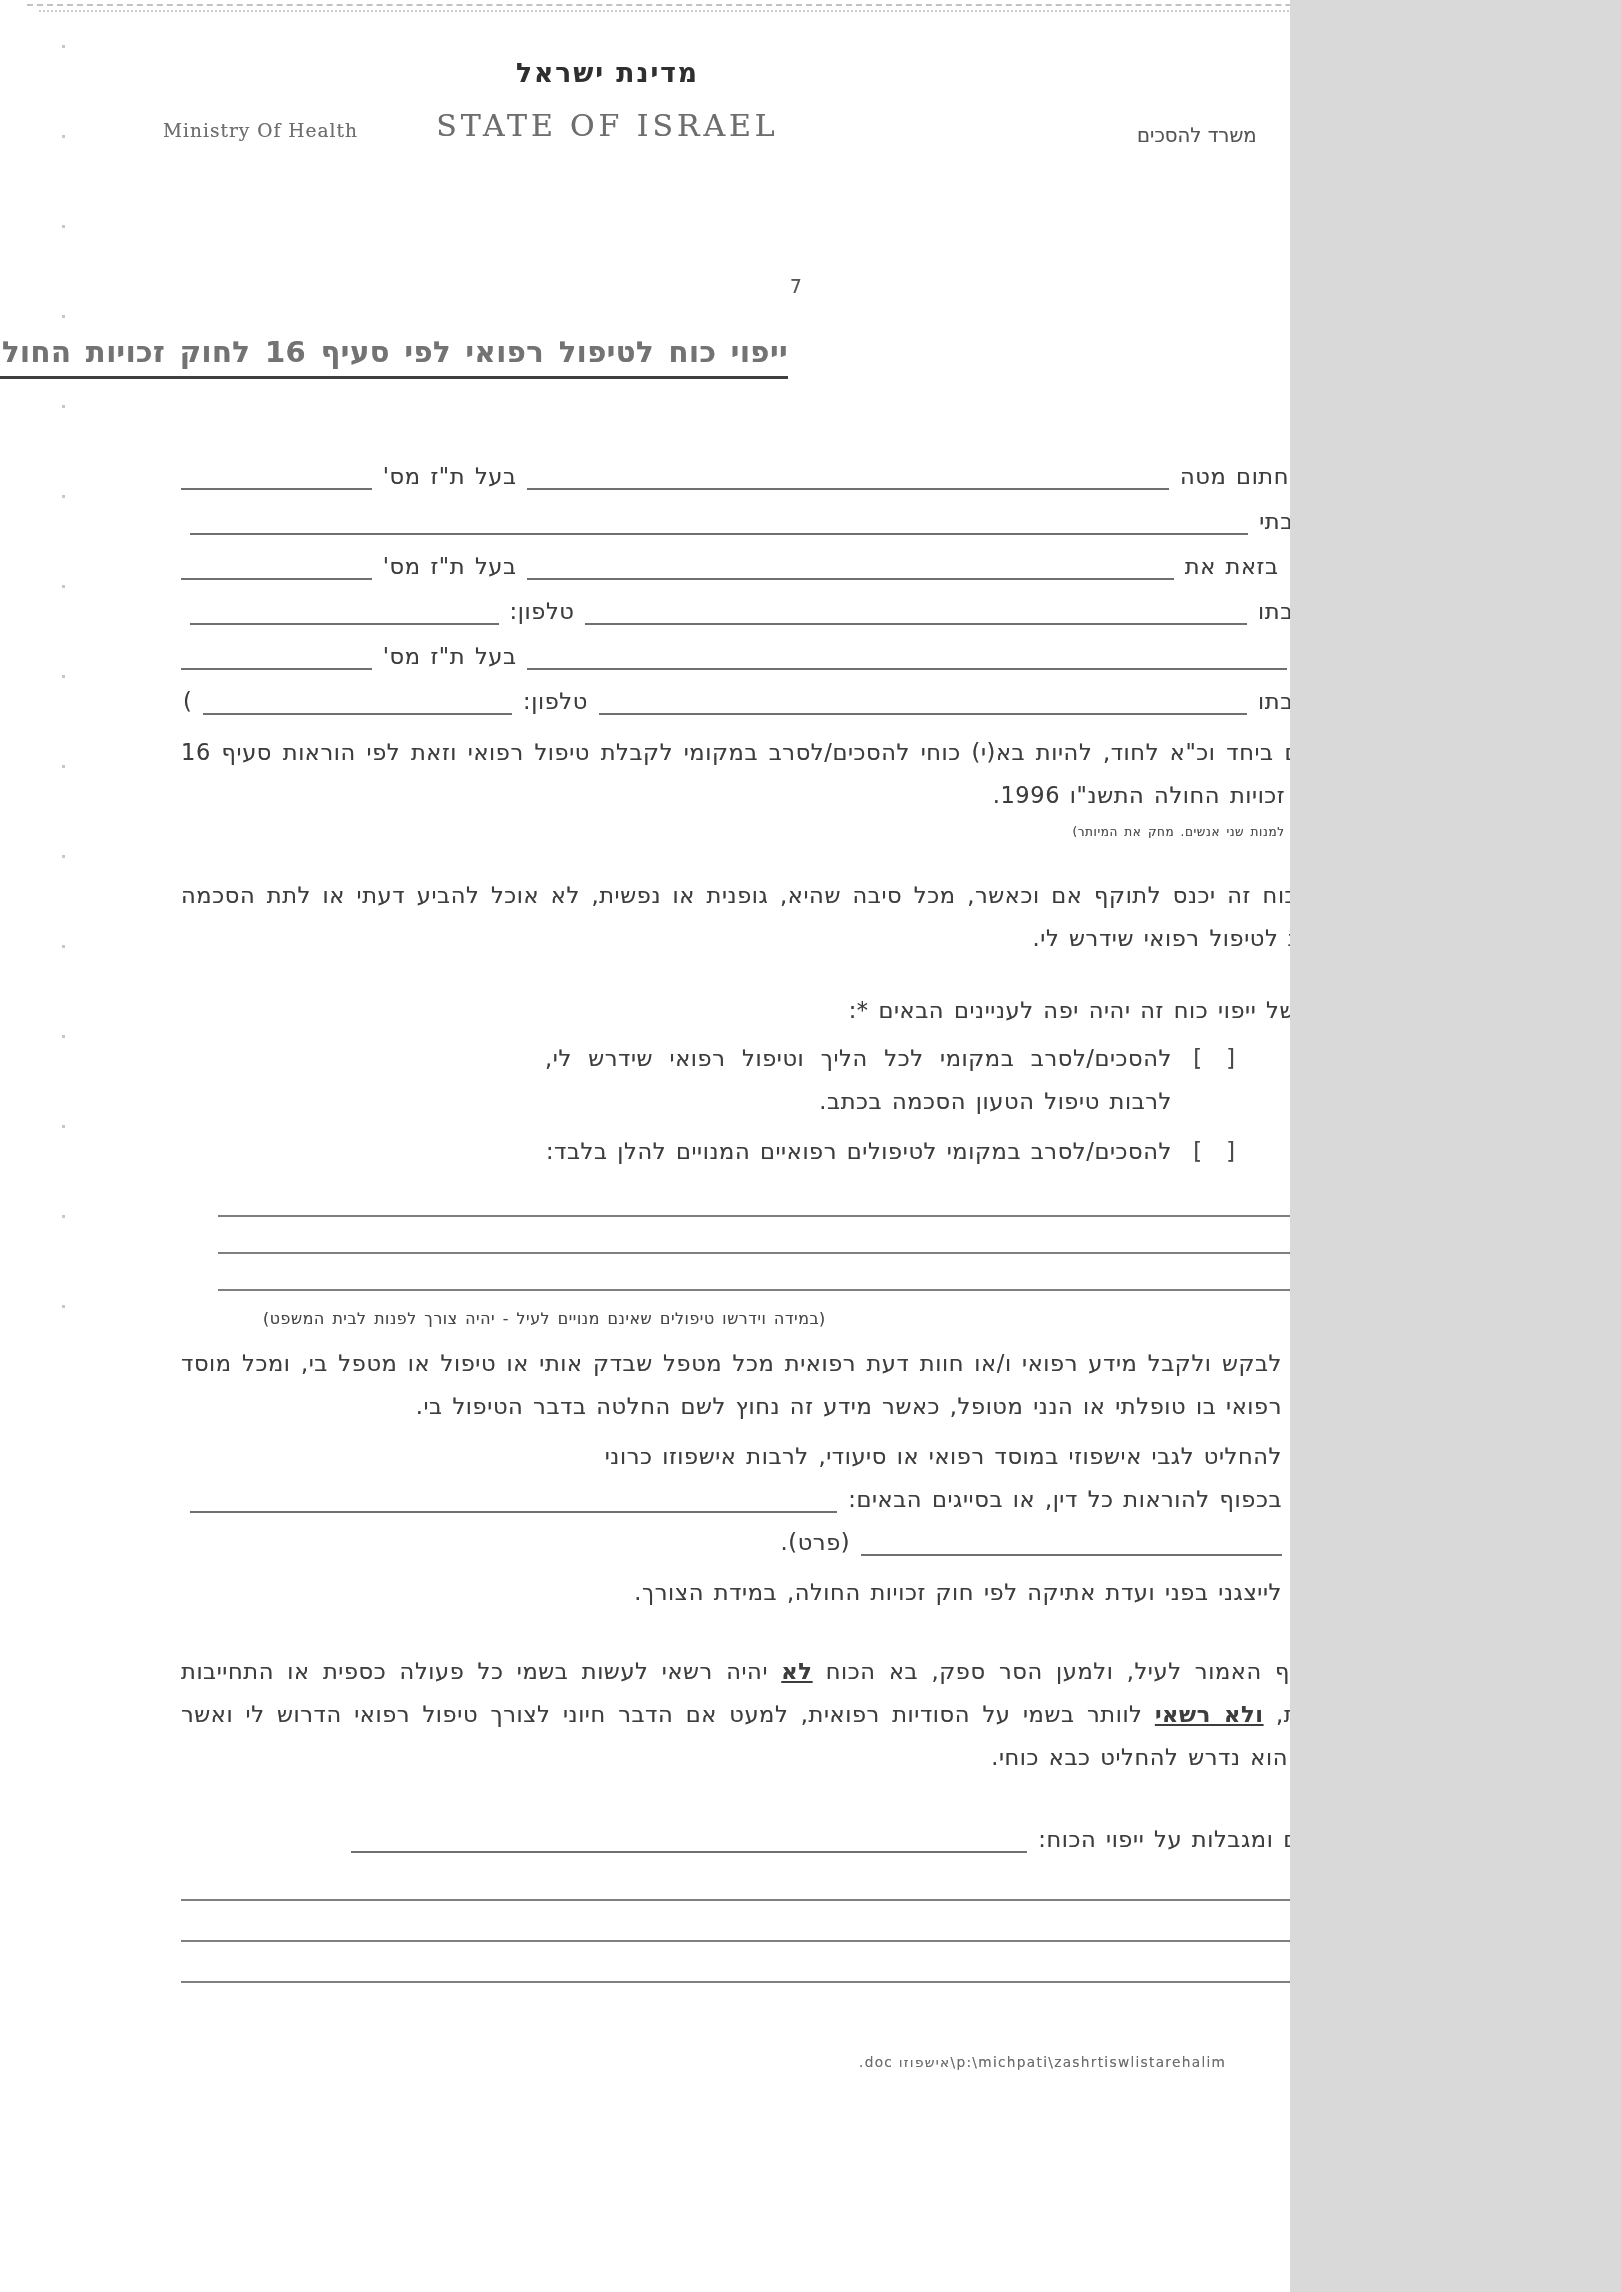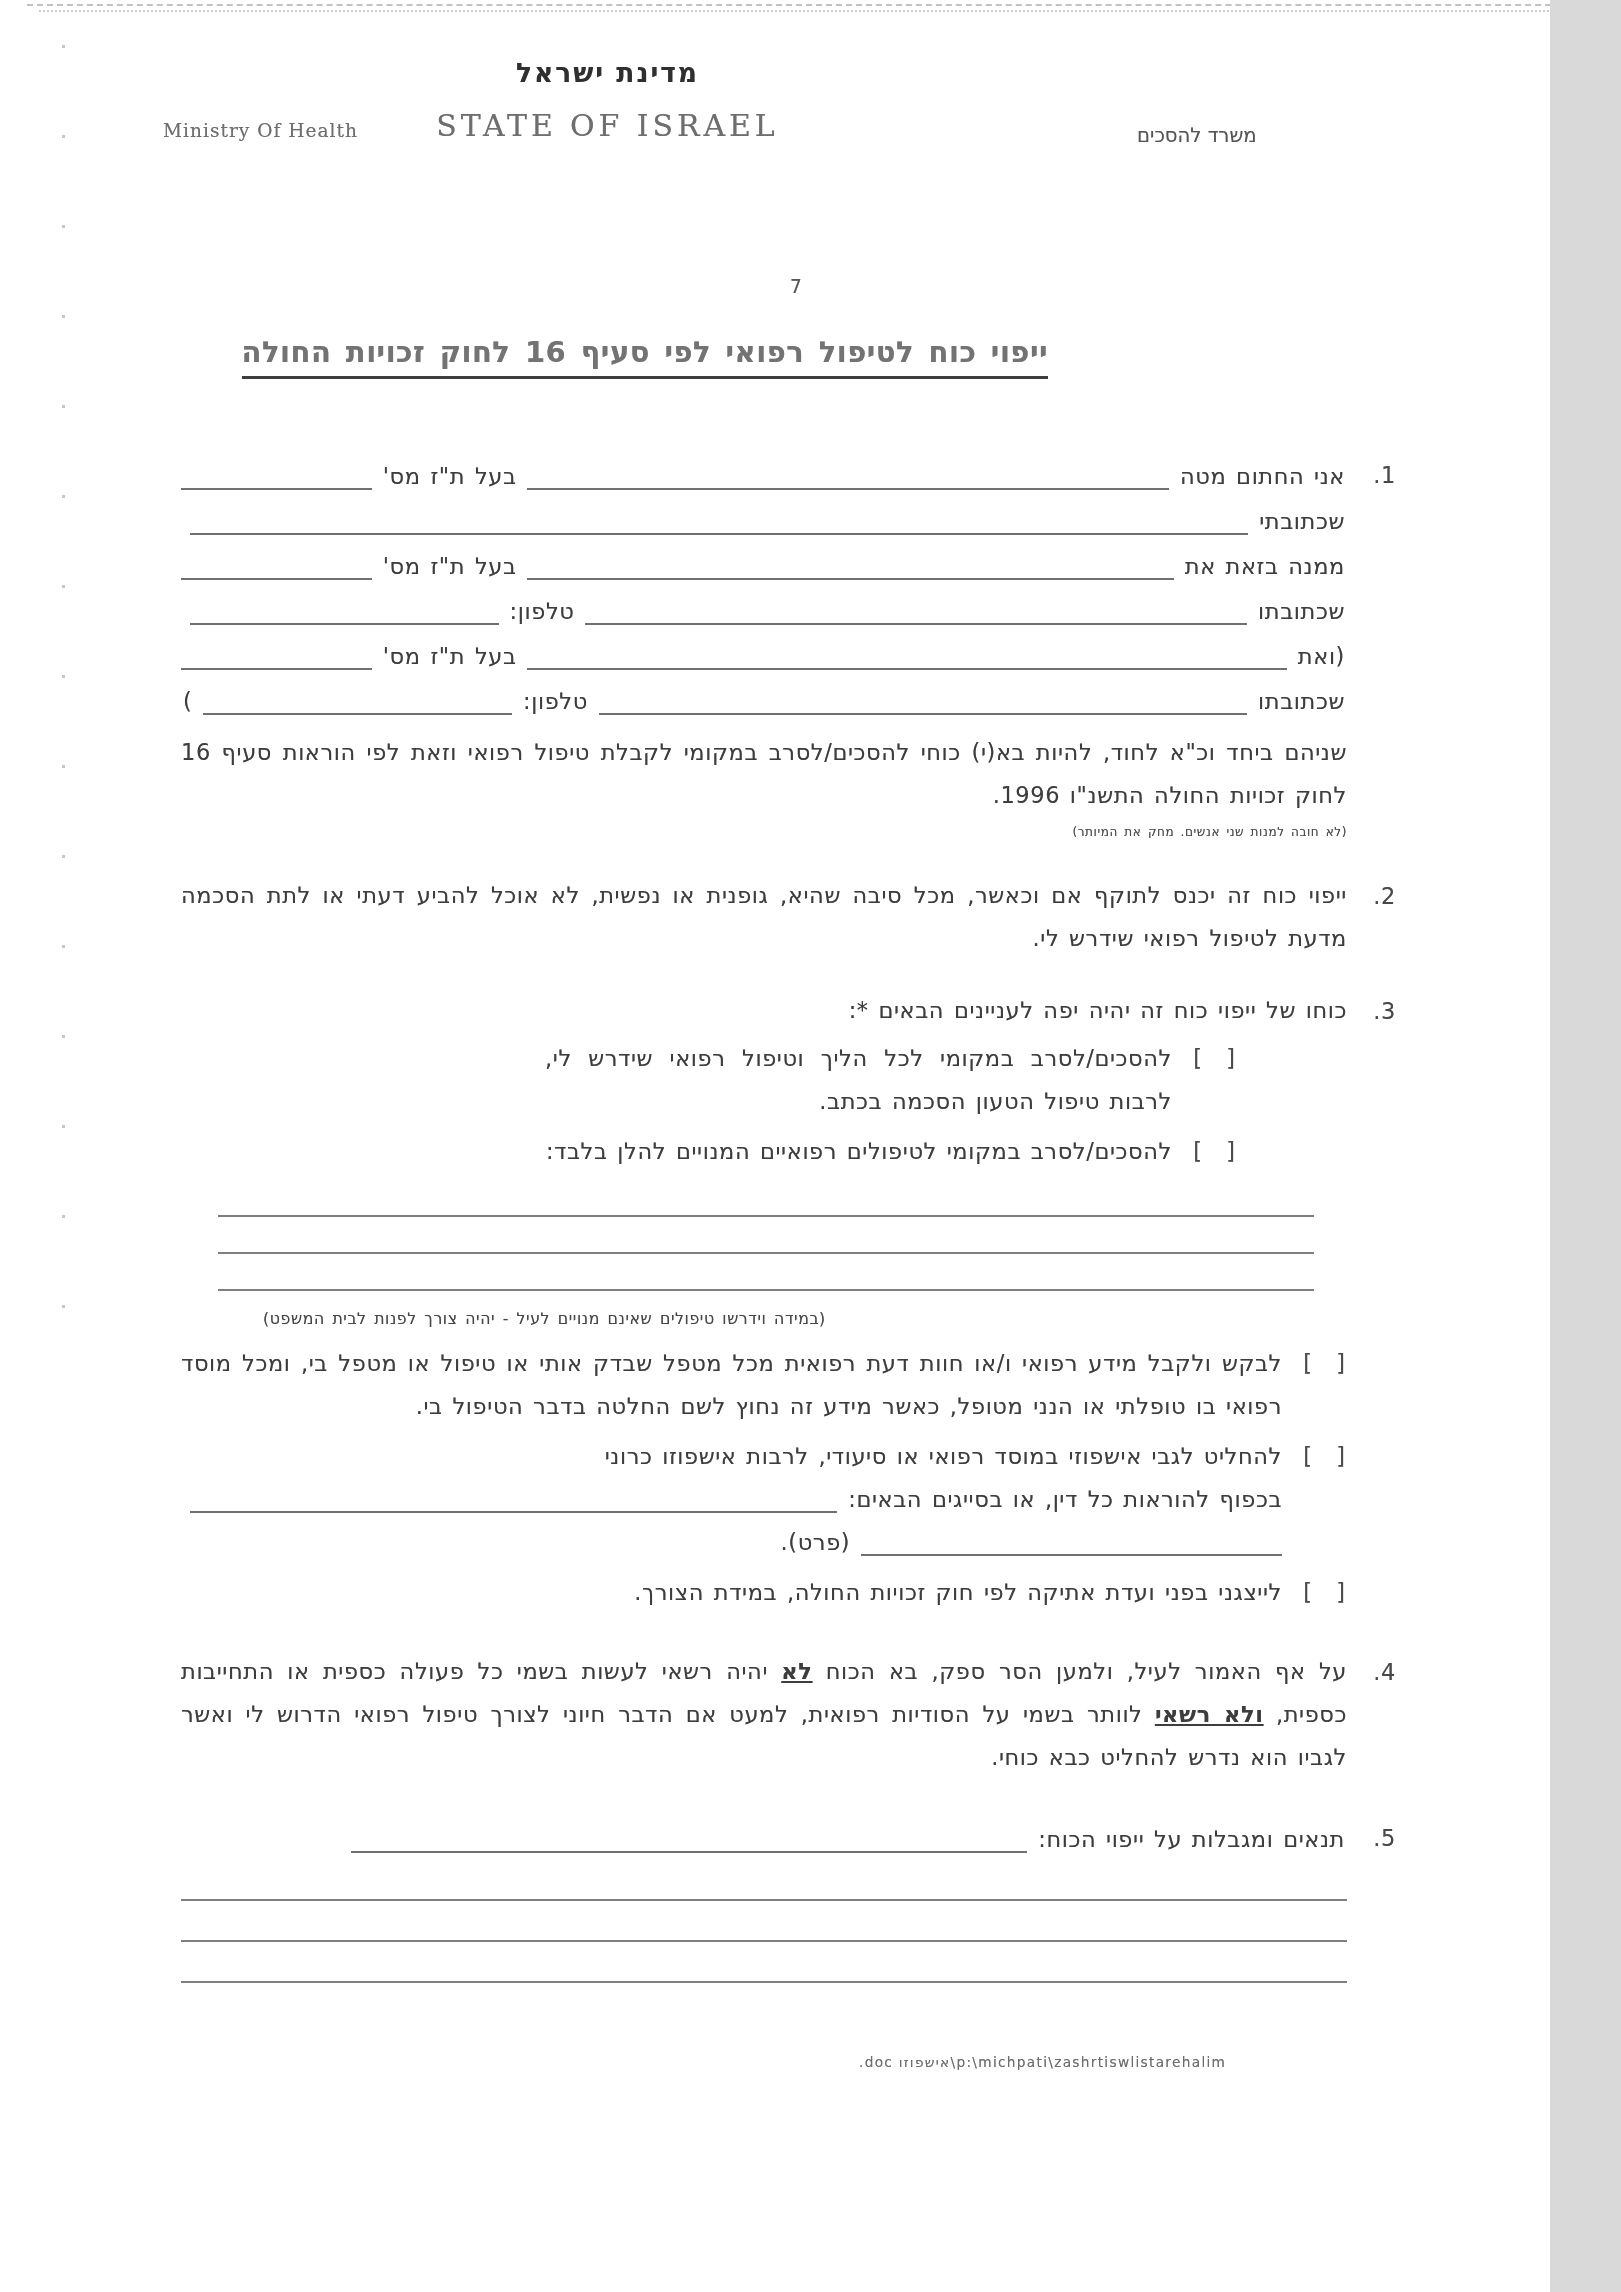--- a/index.html
+++ b/index.html
@@ -1,17 +1,17 @@
 <!DOCTYPE html>
 <html lang="he"><head>
 <meta charset="utf-8">
 <style>
   html,body{margin:0;padding:0;background:#d9d9d9;}
   .page{
-    position:relative;width:1550px;height:2293px;background:#ffffff;overflow:hidden;
+    position:relative;width:1290px;height:2293px;background:#ffffff;overflow:hidden;
     font-family:"DejaVu Sans",sans-serif;color:#3d3d3d;
     text-shadow:0 0 0.6px rgba(70,70,70,.45);
   }
   
   .tz1{position:absolute;top:3.9px;left:27.4px;width:1594px;border-top:2px dashed #c2c2c2;}
   .tz2{position:absolute;top:9.8px;left:39px;width:1582px;border-top:2px dotted #cccccc;}
   .left-dots{position:absolute;top:45px;left:62px;width:2.9px;height:1264px;opacity:.55;
     background:repeating-linear-gradient(to bottom,#9a9a9a 0 2.9px,transparent 2.9px 90px);}
   
   .hdr-center{position:absolute;top:57px;left:0;width:1215px;text-align:center;}

